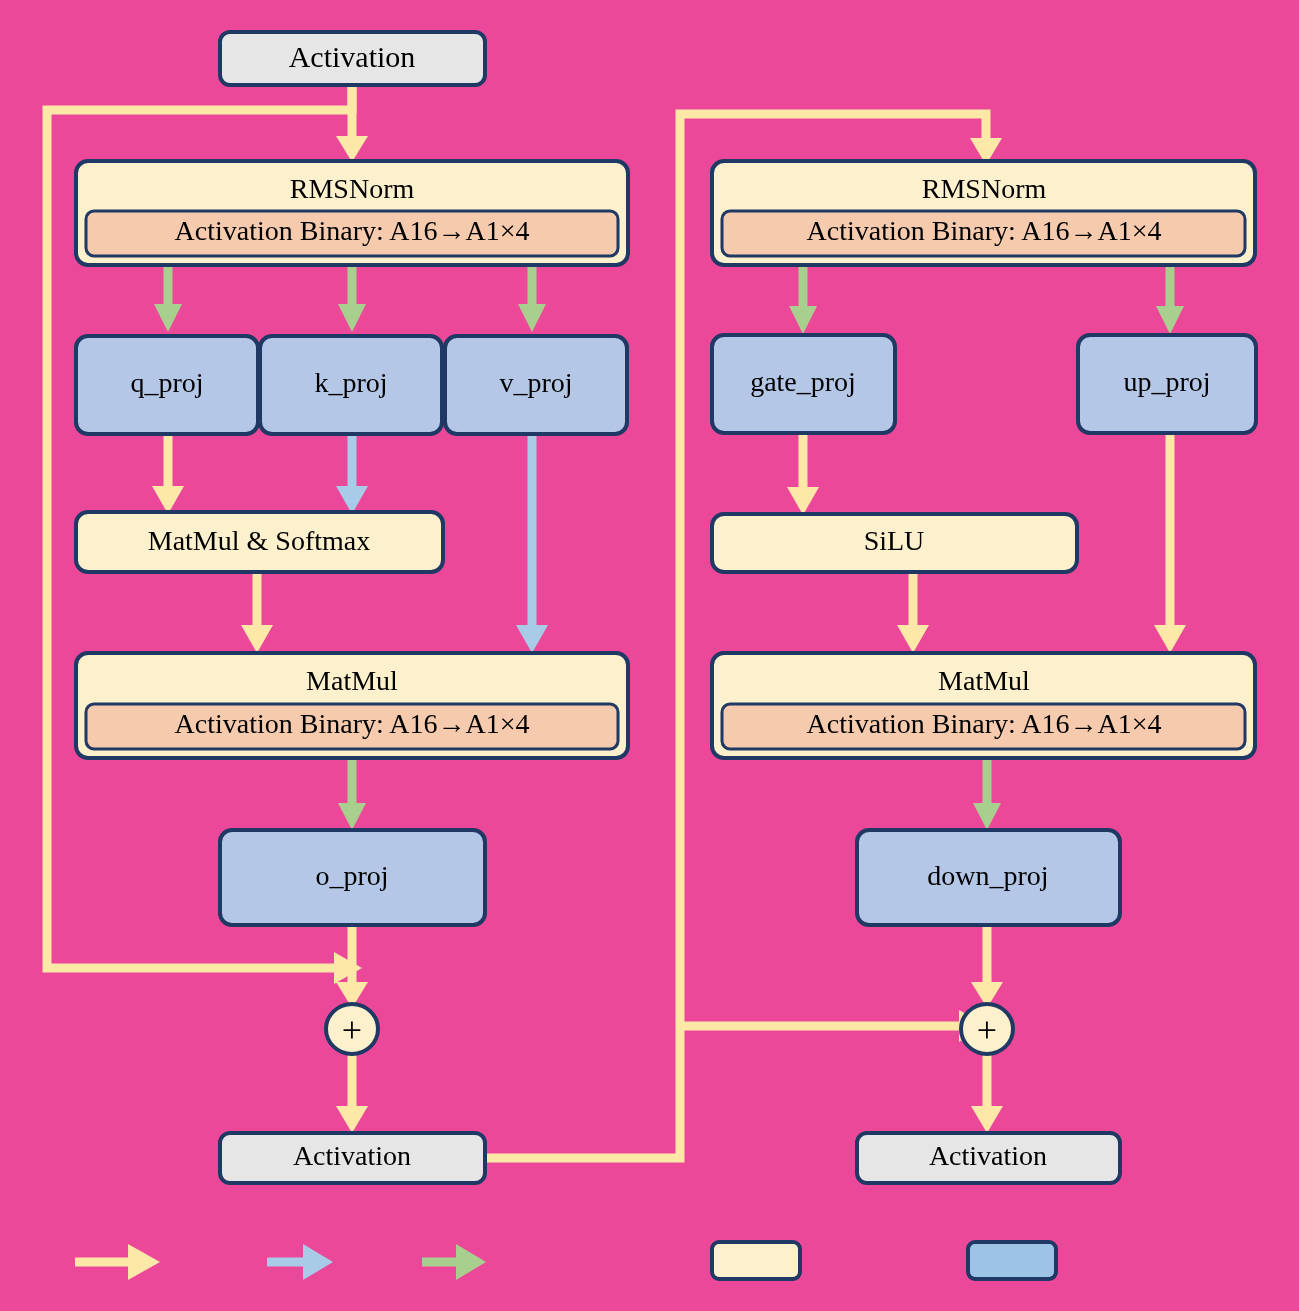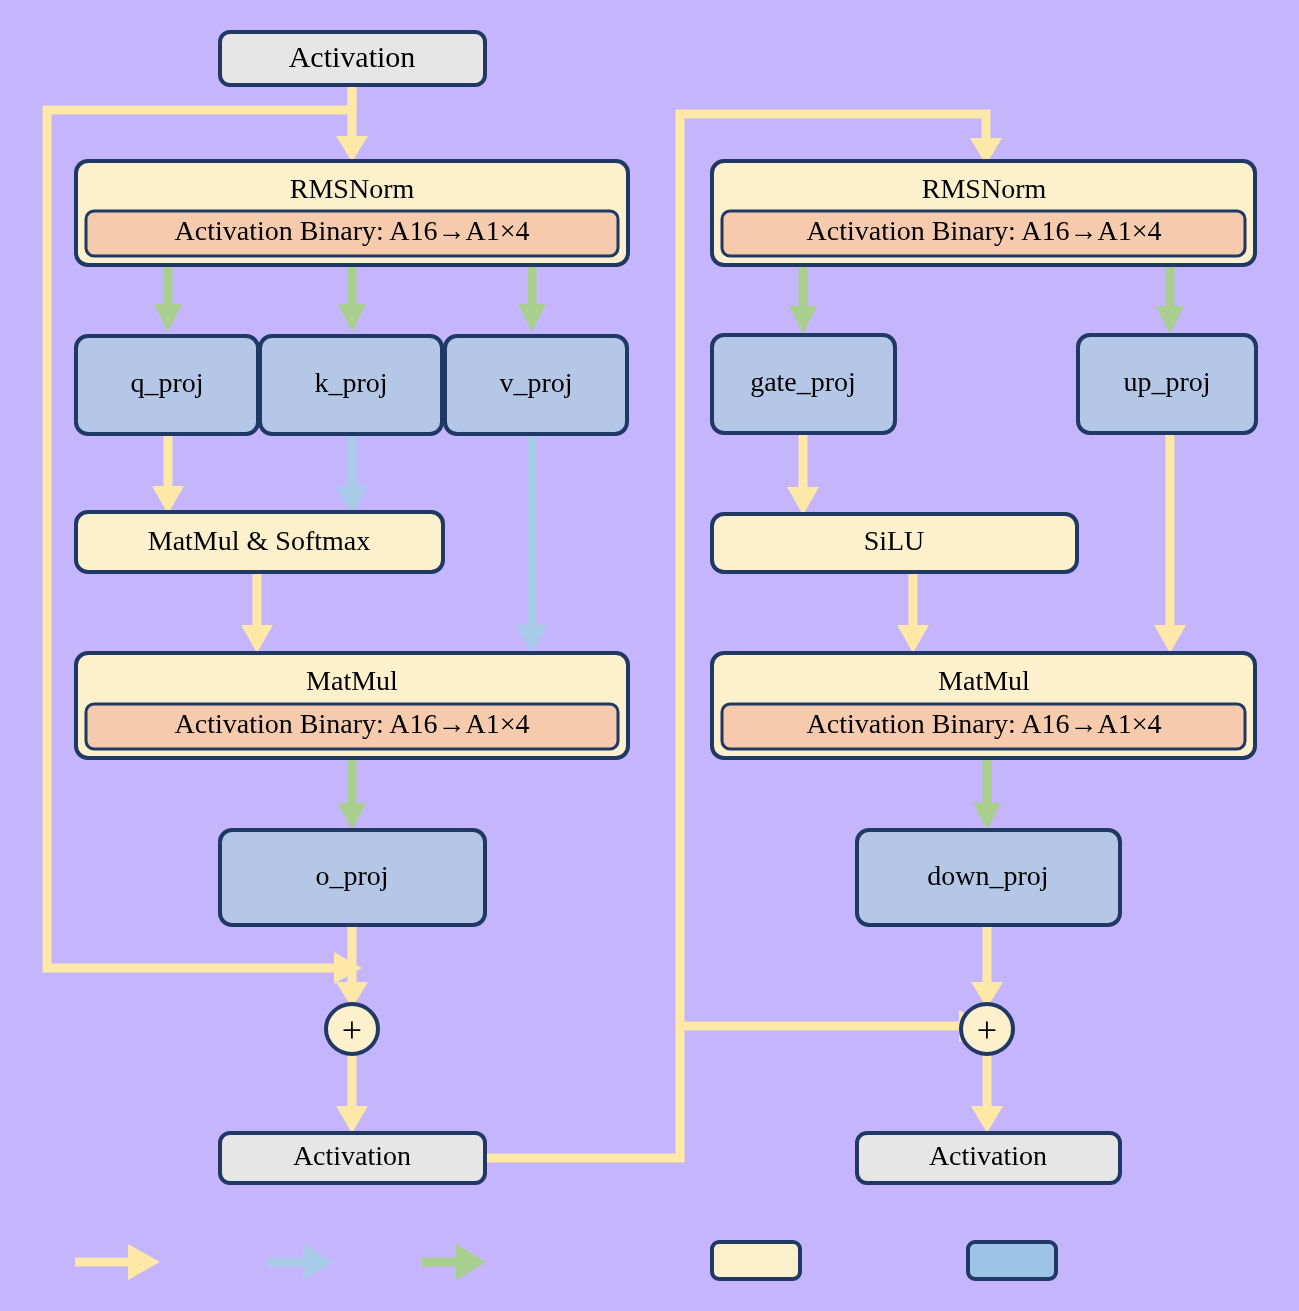--- a/index.html
+++ b/index.html
@@ -10,21 +10,21 @@
   body {
     width: 1299px;
     height: 1311px;
     overflow: hidden;
     font-family: "Liberation Serif", serif;
   }
   #diagram-root {
     position: relative;
     width: 1299px;
     height: 1311px;
-    background: #c4b5fd;
+    background: #ec4899;
   }
   svg#flow {
     position: absolute;
     left: 0;
     top: 0;
     width: 1299px;
     height: 1311px;
     display: block;
   }
   .node-label {

